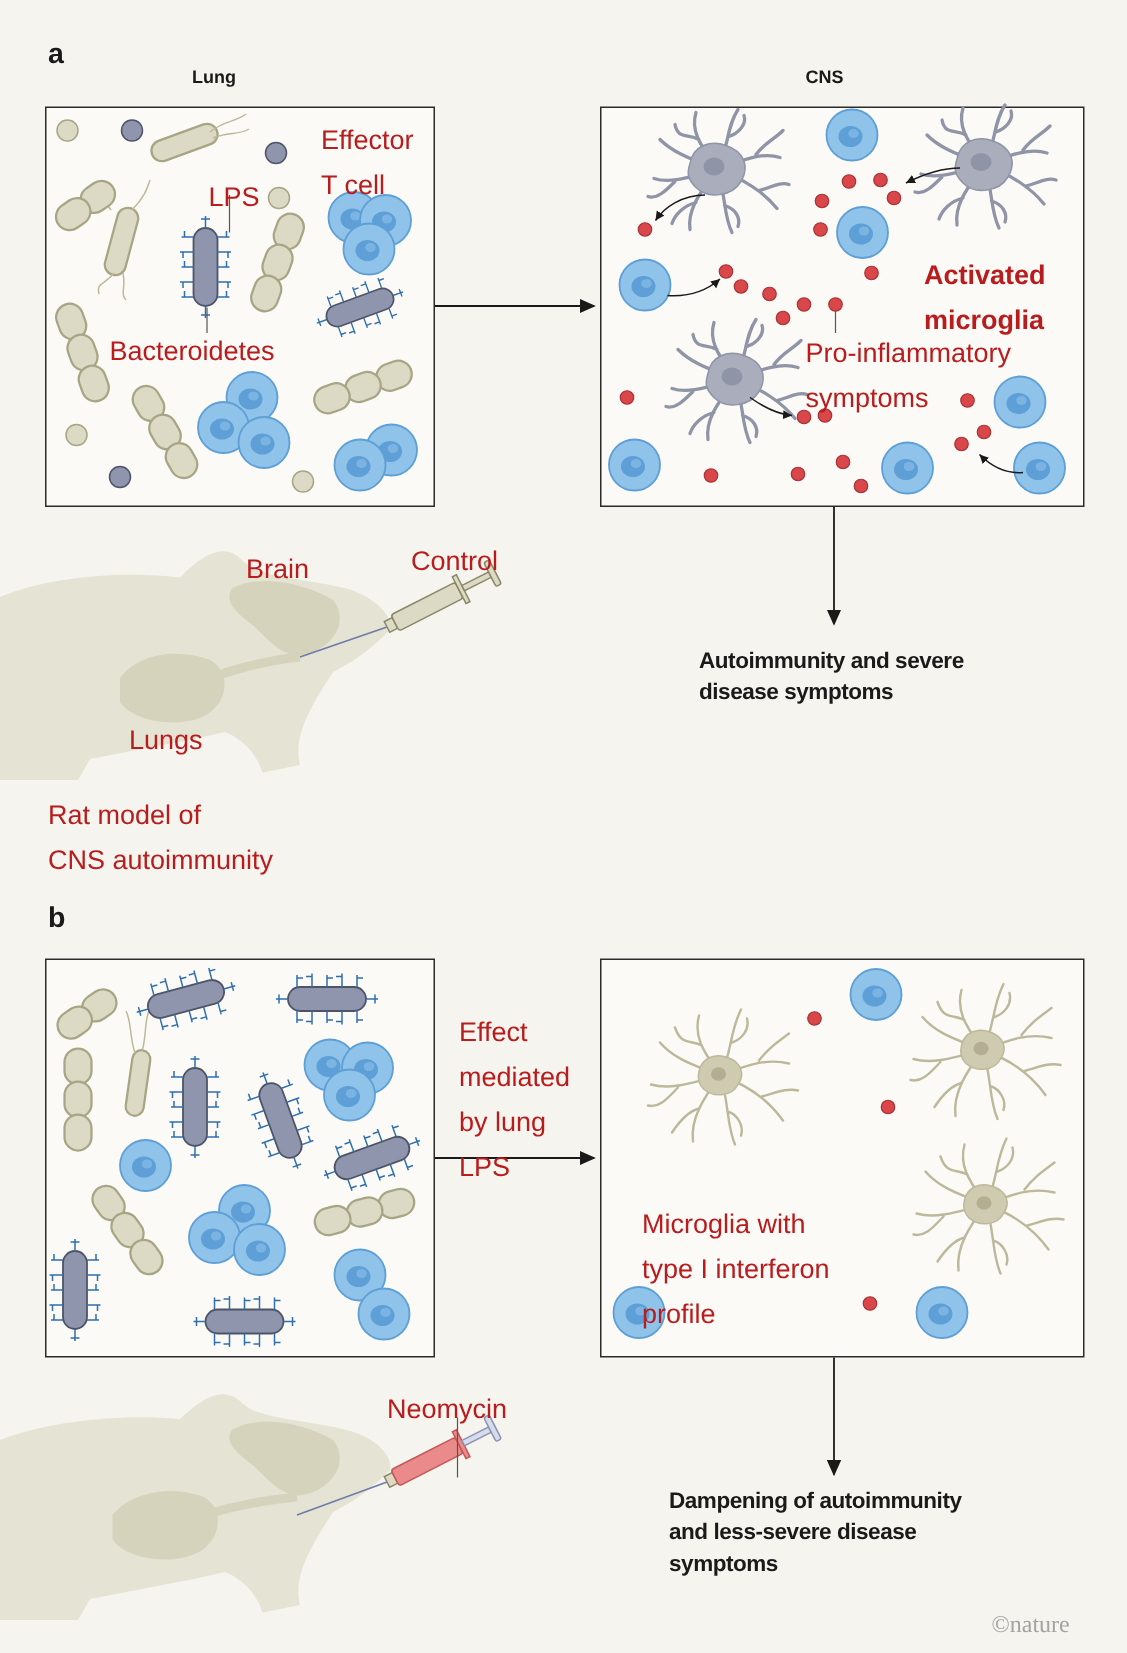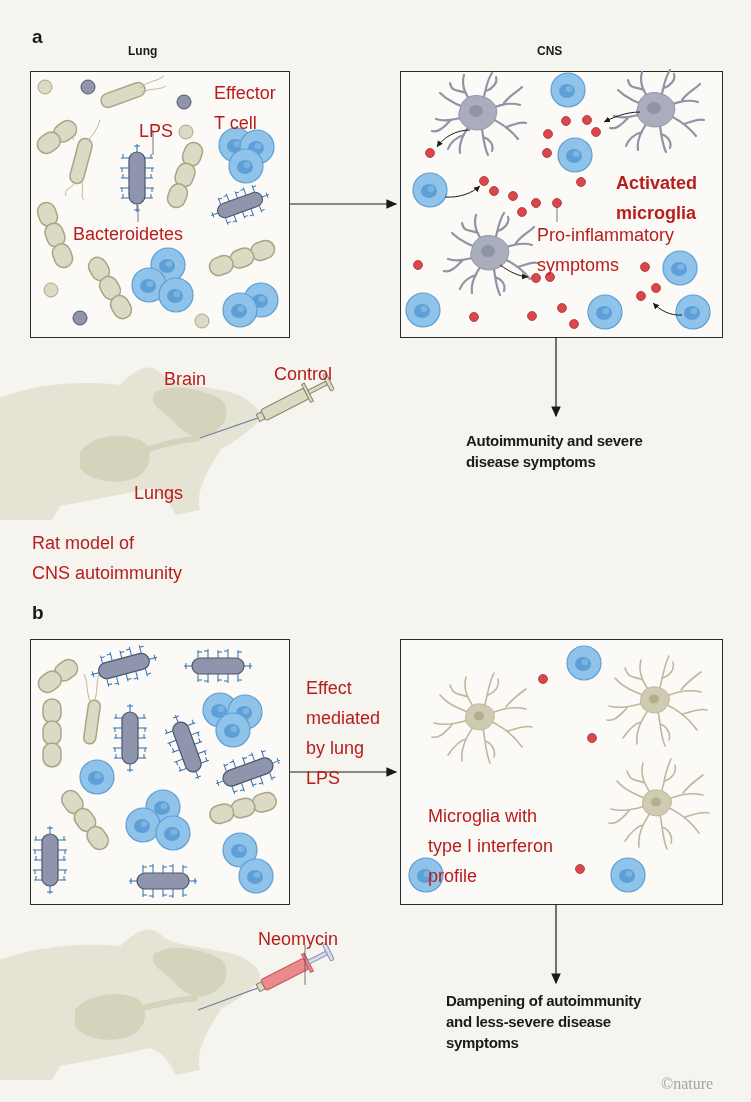--- a/index.html
+++ b/index.html
@@ -256,21 +256,21 @@
 <div class="lbl" style="left:214px;top:78px;white-space:pre;">Effector
 T cell</div>
 <div class="lbl" style="left:139px;top:116px;">LPS</div>
 <div class="lbl" style="left:73px;top:219px;">Bacteroidetes</div>
 <div class="lbl" style="left:616px;top:168px;white-space:pre;font-weight:bold;">Activated
 microglia</div>
 <div class="lbl" style="left:537px;top:220px;white-space:pre;">Pro-inflammatory
 symptoms</div>
 <div class="lbl" style="left:164px;top:364px;">Brain</div>
 <div class="lbl" style="left:274px;top:359px;">Control</div>
-<div class="lbl" style="left:86px;top:478px;margin-left:48px;">Lungs</div>
+<div class="lbl" style="left:86px;top:478px;">Lungs</div>
 <div class="lbl" style="left:32px;top:528px;white-space:pre;">Rat model of
 CNS autoimmunity</div>
 <div class="bold-out" style="left:466px;top:430px;white-space:pre;">Autoimmunity and severe
 disease symptoms</div>
 
 <div class="lbl" style="left:306px;top:673px;white-space:pre;">Effect
 mediated
 by lung
 LPS</div>
 <div class="lbl" style="left:428px;top:801px;white-space:pre;">Microglia with

